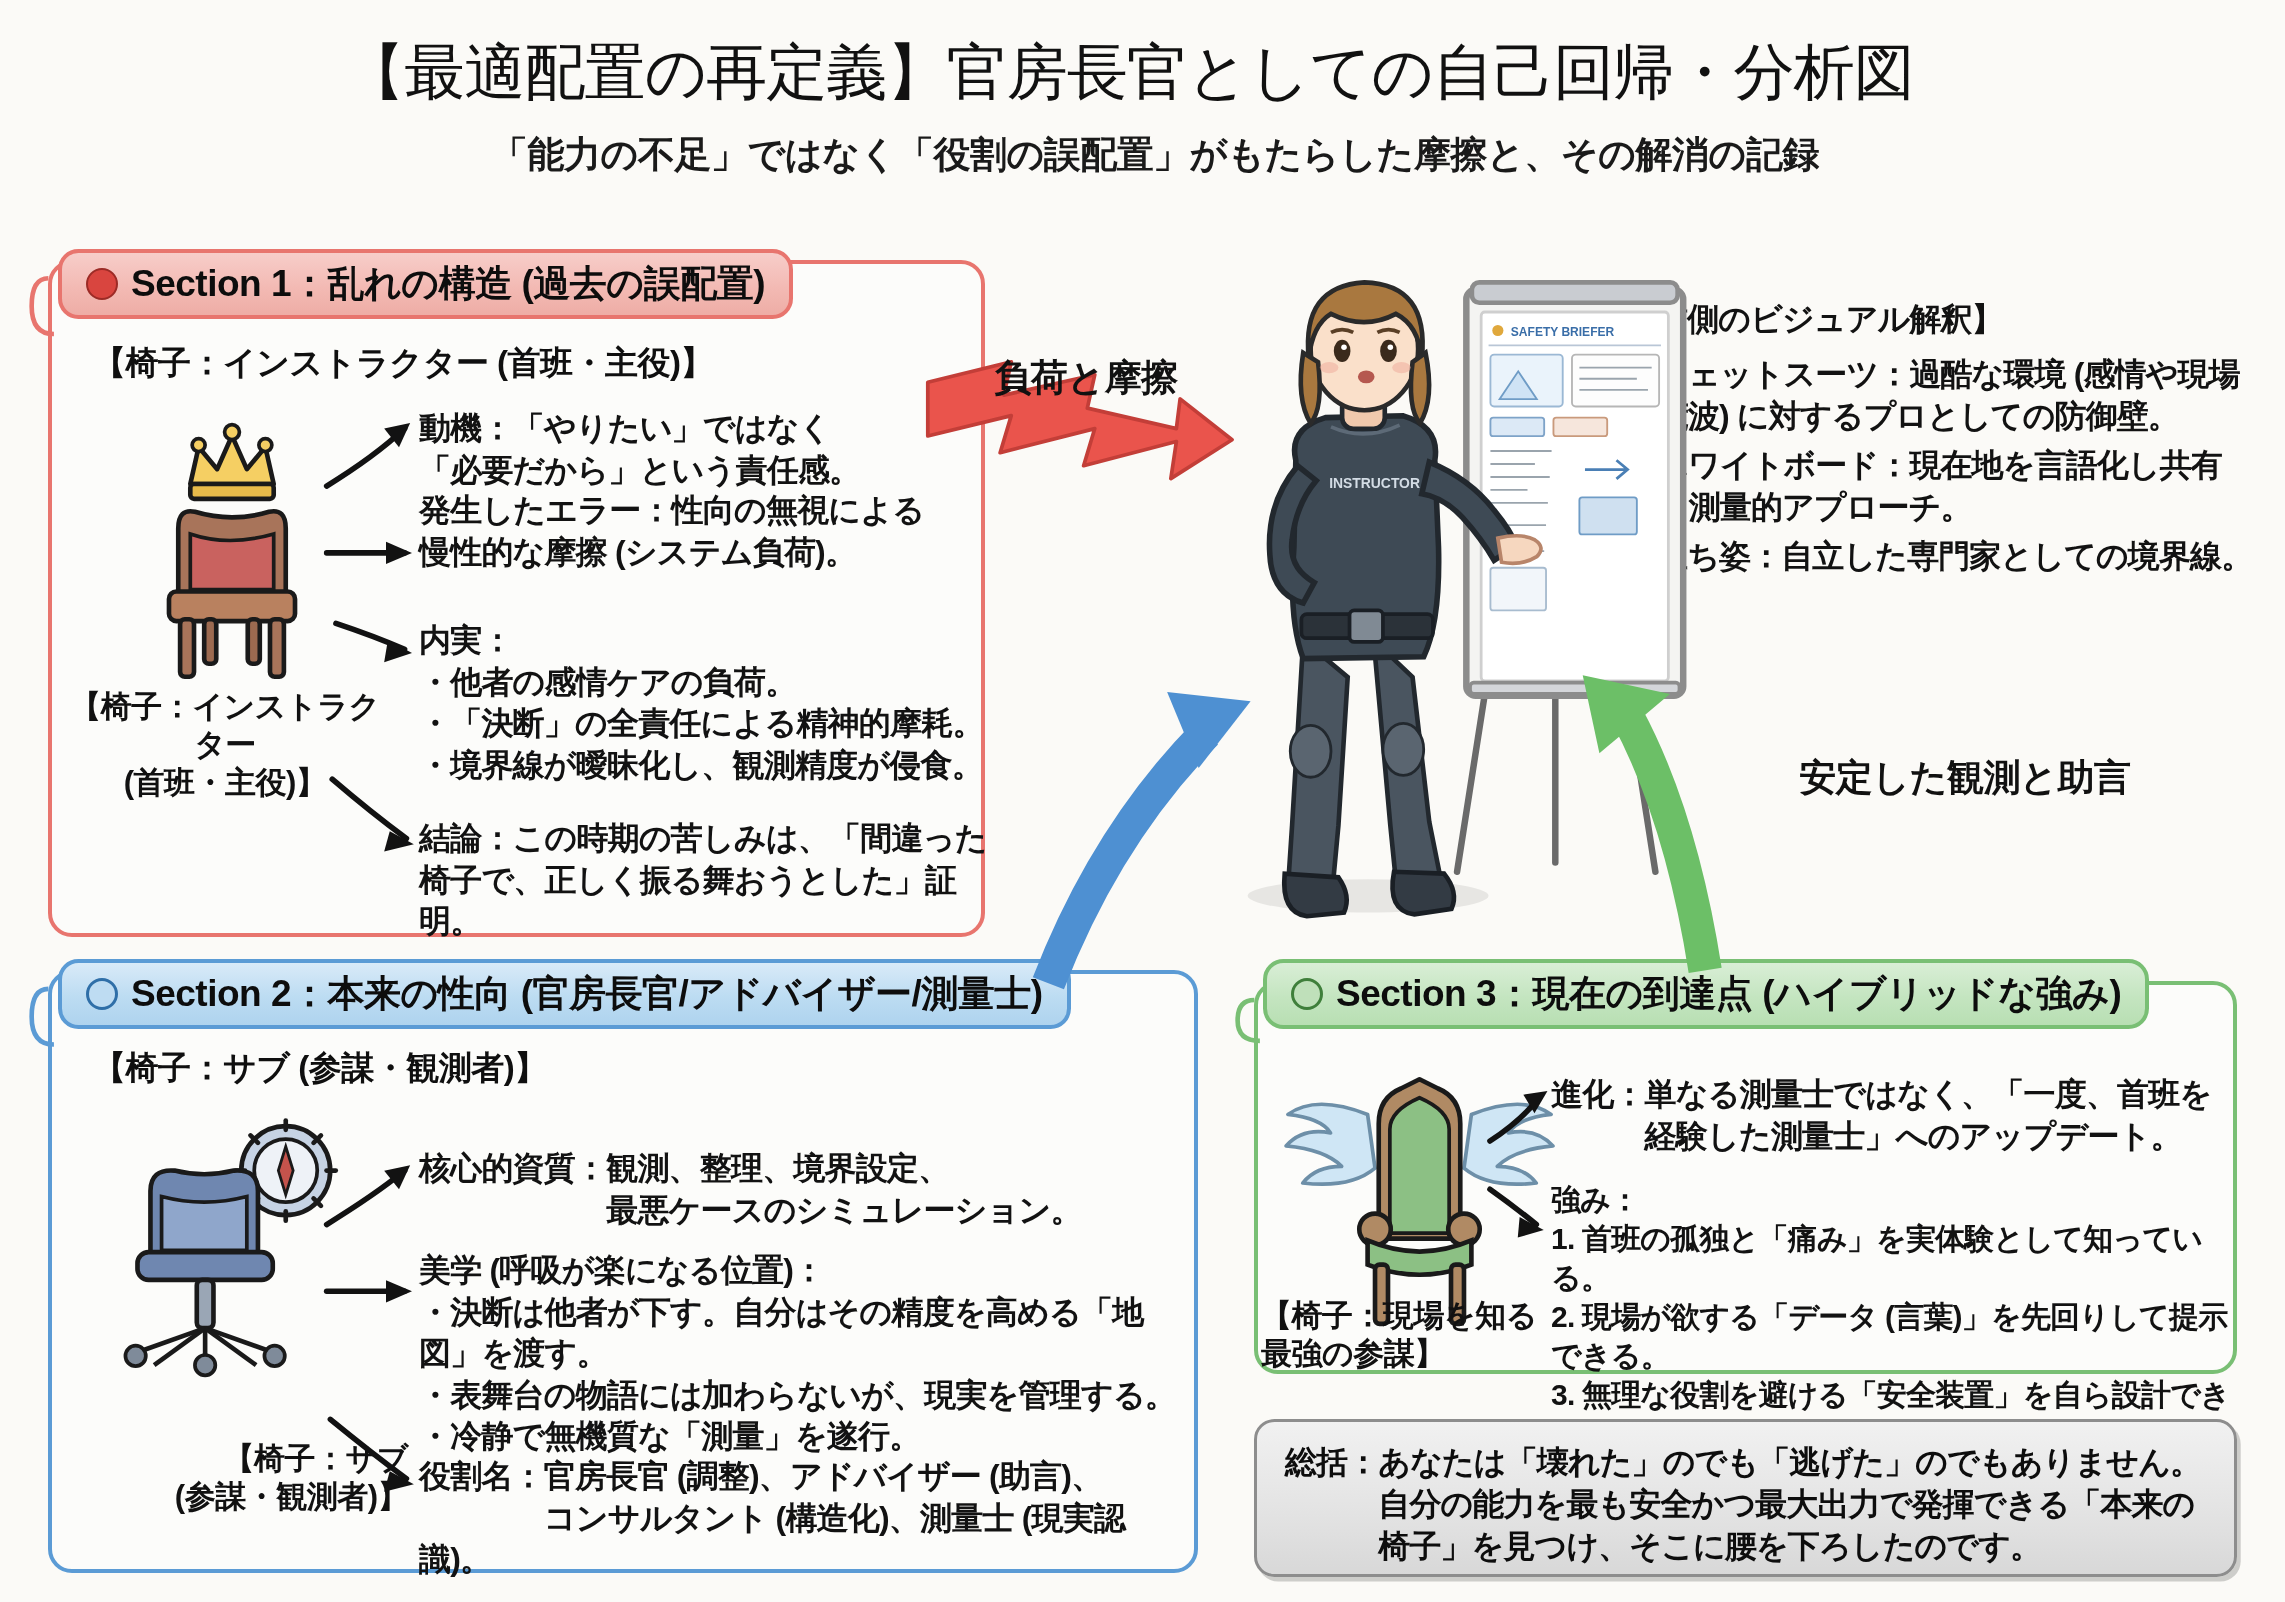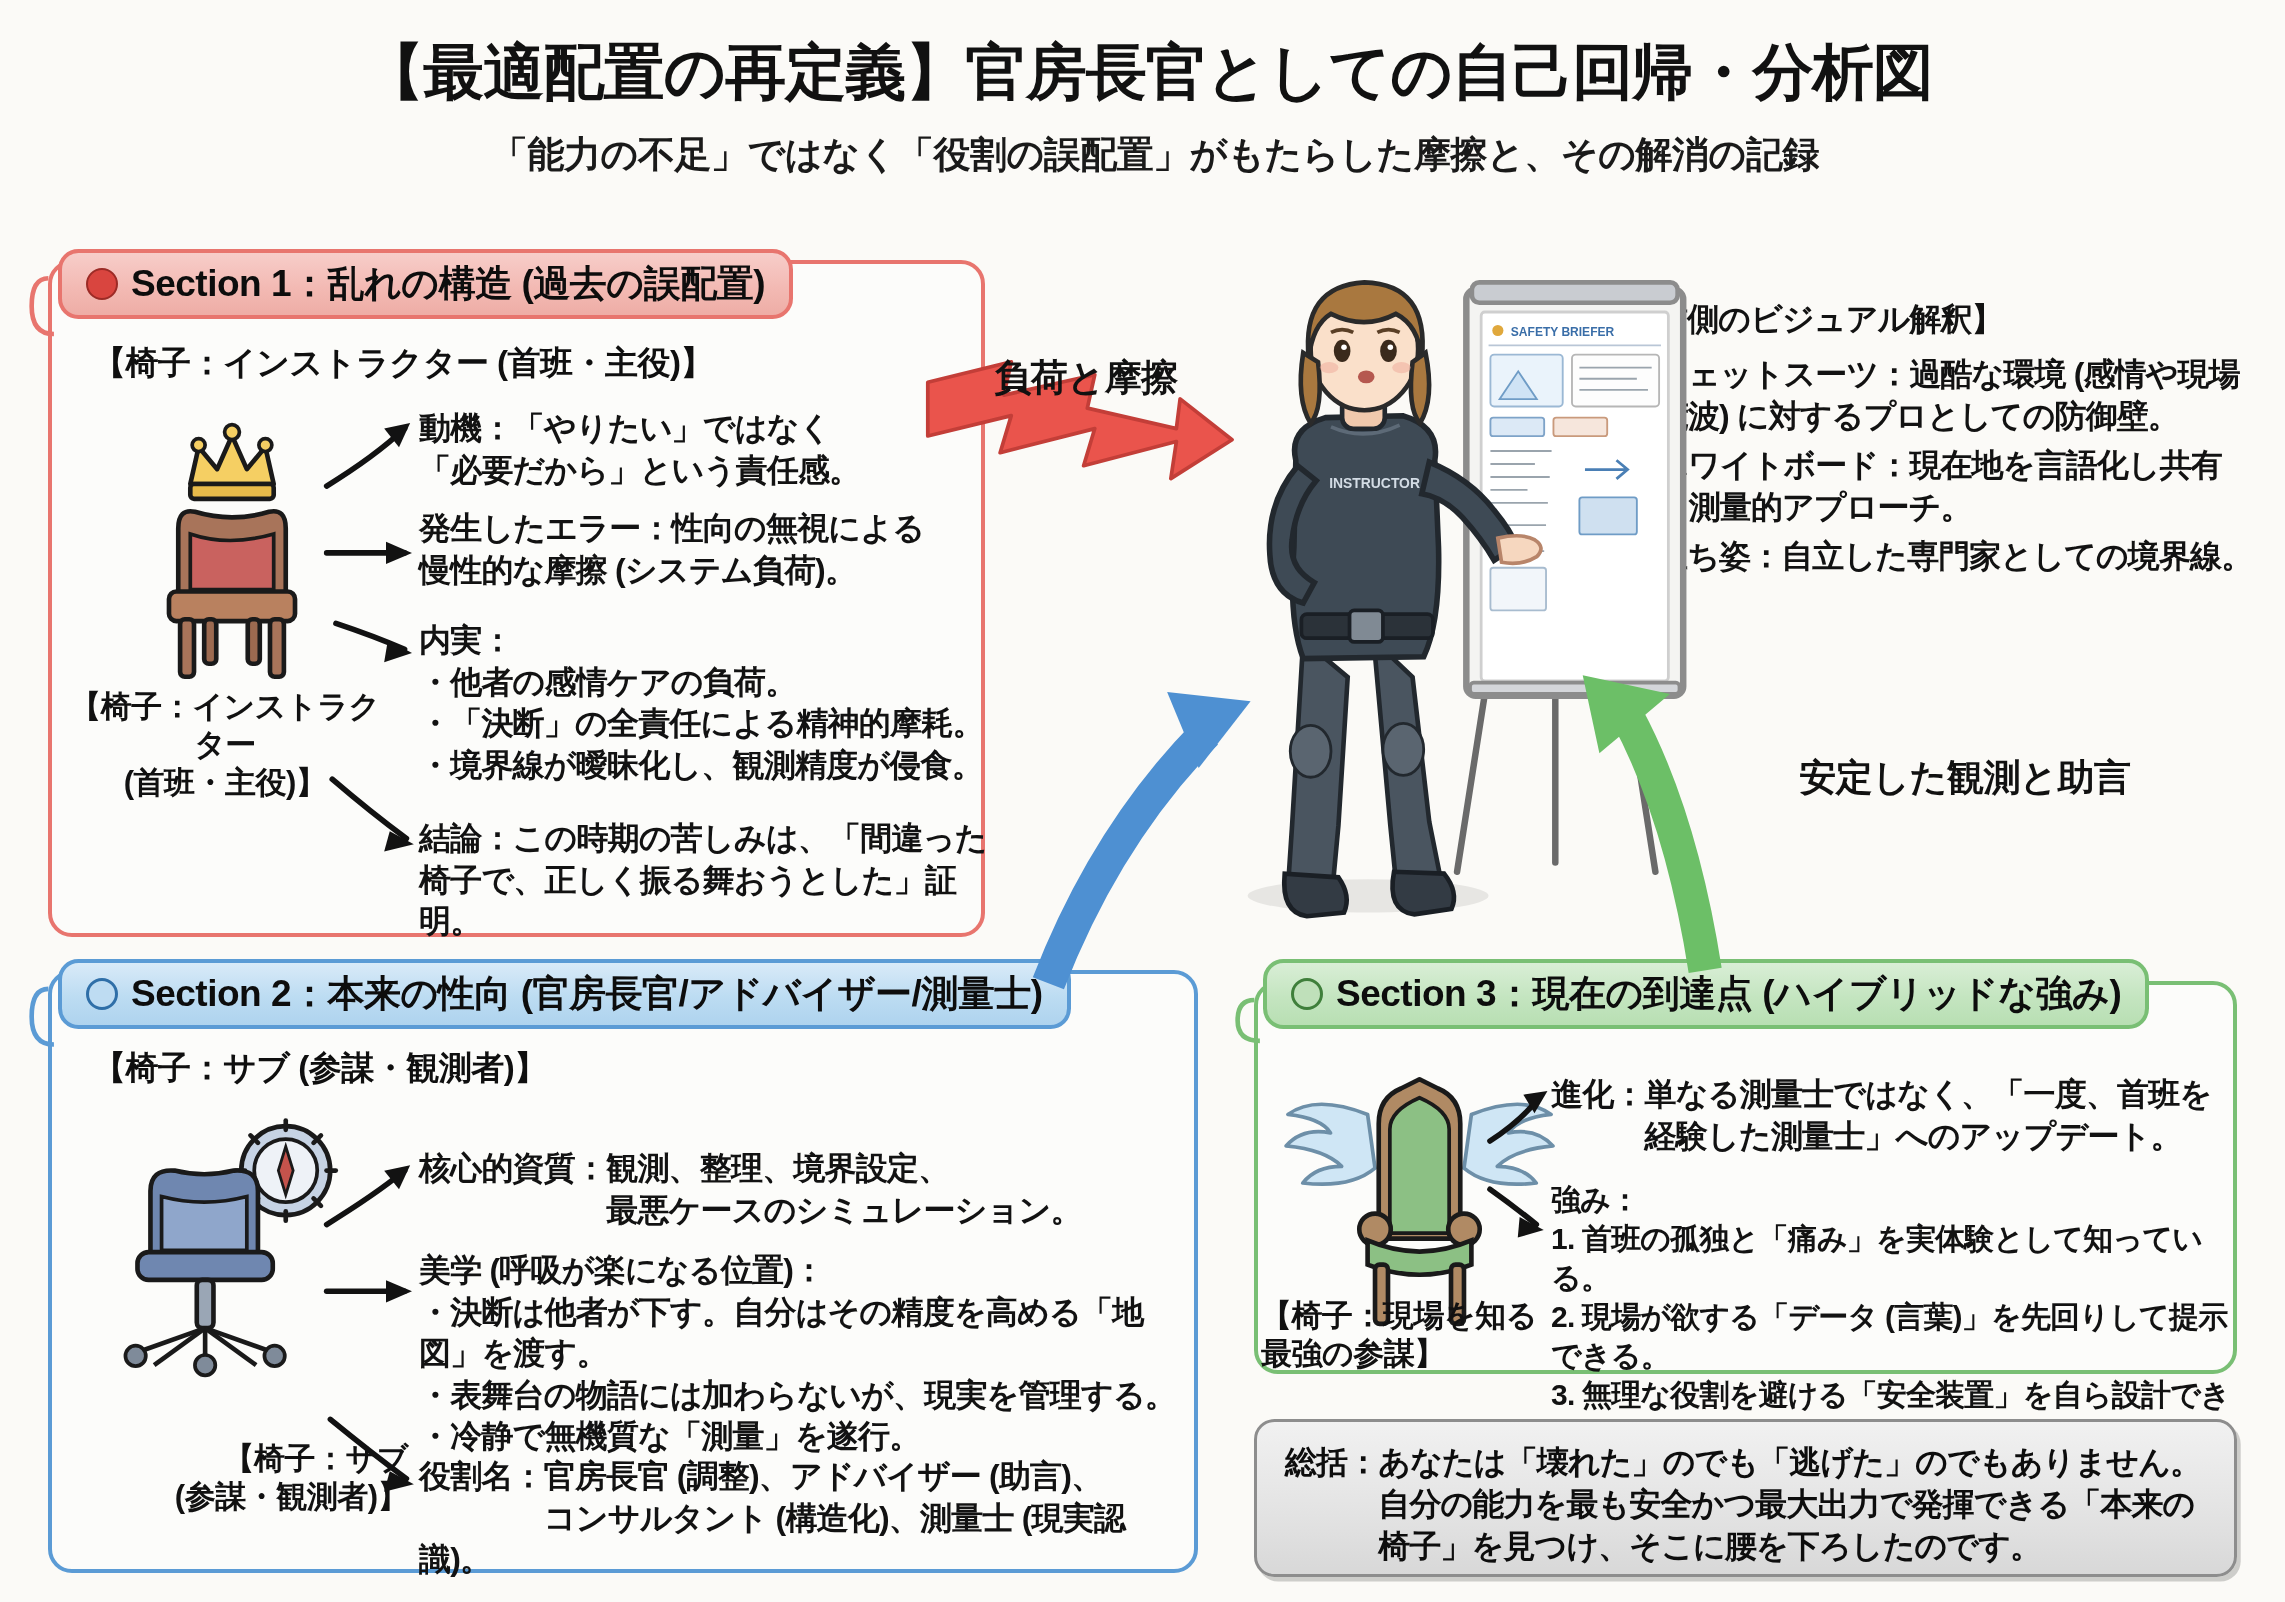--- a/index.html
+++ b/index.html
@@ -7,22 +7,22 @@
     width: 2286px; height: 1603px;
     background: #fdfcfa;
     font-family: "Liberation Sans", "DejaVu Sans", sans-serif;
     overflow: hidden;
   }
   #stage { position: relative; width: 2286px; height: 1603px; background: #fbfaf7; }
 
   
   .title {
     position: absolute; left: 0; top: 32px; width: 2258px;
-    text-align: center; font-size: 61px; font-weight: 700; color: #111;
-    letter-spacing: -0.9px; white-space: nowrap; margin-left: 19px;
+    text-align: center; font-size: 61px; font-weight: 400; color: #111;
+    letter-spacing: -0.9px; white-space: nowrap;
   }
   .subtitle {
     position: absolute; left: 0; top: 130px; width: 2286px;
     text-align: center; font-size: 37px; font-weight: 800; color: #1a1a1a;
     letter-spacing: -0.5px; white-space: nowrap; padding-left: 24px;
   }
 
   
   .panel { position: absolute; border-radius: 24px; background: rgba(255,255,255,0.35); }
   .panel.red   { border: 4.6px solid #e8756e; }
@@ -128,21 +128,21 @@
     <rect x="181" y="228" width="15" height="62" rx="5" fill="#a8745a" stroke="#1a1a1a" stroke-width="5"></rect>
     <rect x="110" y="228" width="13" height="48" rx="5" fill="#9c6a50" stroke="#1a1a1a" stroke-width="5"></rect>
     <rect x="157" y="228" width="13" height="48" rx="5" fill="#9c6a50" stroke="#1a1a1a" stroke-width="5"></rect>
   </svg>
 
   <div class="chairlabel" style="left:58px; top:688px; width:334px; text-align:center;">【椅子：インストラクター
 (首班・主役)】</div>
 
   <div class="body" style="left:419px; top:408px; width:557px;">動機：「やりたい」ではなく
 「必要だから」という責任感。</div>
-  <div class="body" style="left:419px; top:508px; width:575px;">発生したエラー：性向の無視による
+  <div class="body" style="left:419px; top:490px; width:575px;">発生したエラー：性向の無視による
 慢性的な摩擦 (システム負荷)。</div>
   <div class="body" style="left:419px; top:620px; width:575px;">内実：
 ・他者の感情ケアの負荷。
 ・「決断」の全責任による精神的摩耗。
 ・境界線が曖昧化し、観測精度が侵食。</div>
   <div class="body" style="left:419px; top:818px; width:575px;">結論：この時期の苦しみは、「間違った
 椅子で、正しく振る舞おうとした」証明。</div>
 
   <div class="panel blue" style="left:48px; top:970px; width:1150px; height:603px;"></div>
   <div class="sec-head blue" style="left:58px; top:959px; height:70px;">

